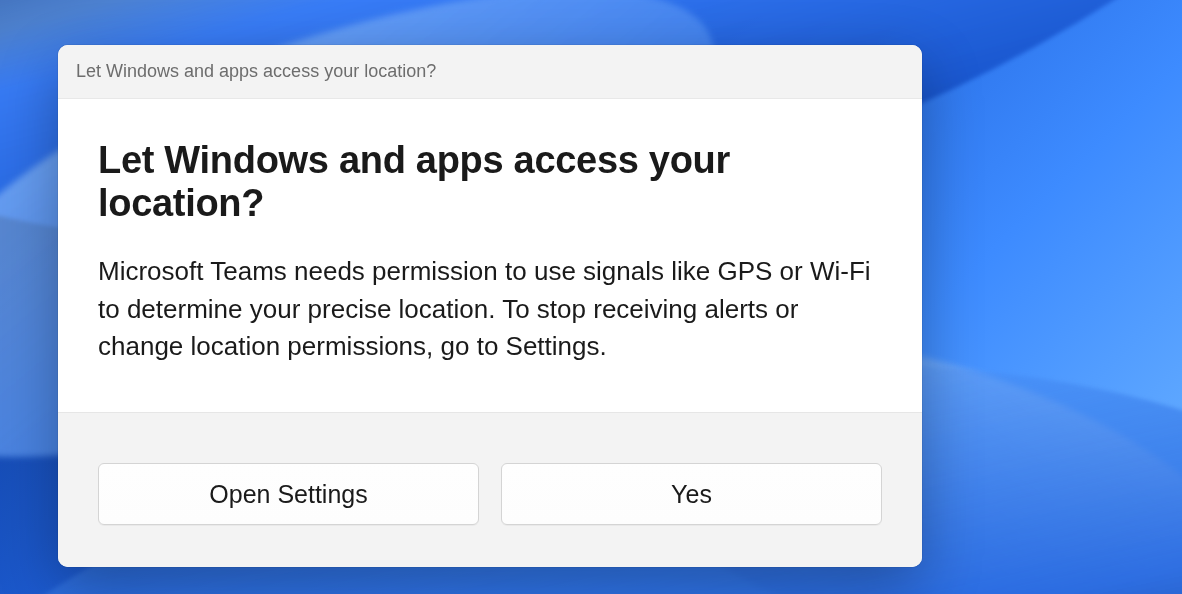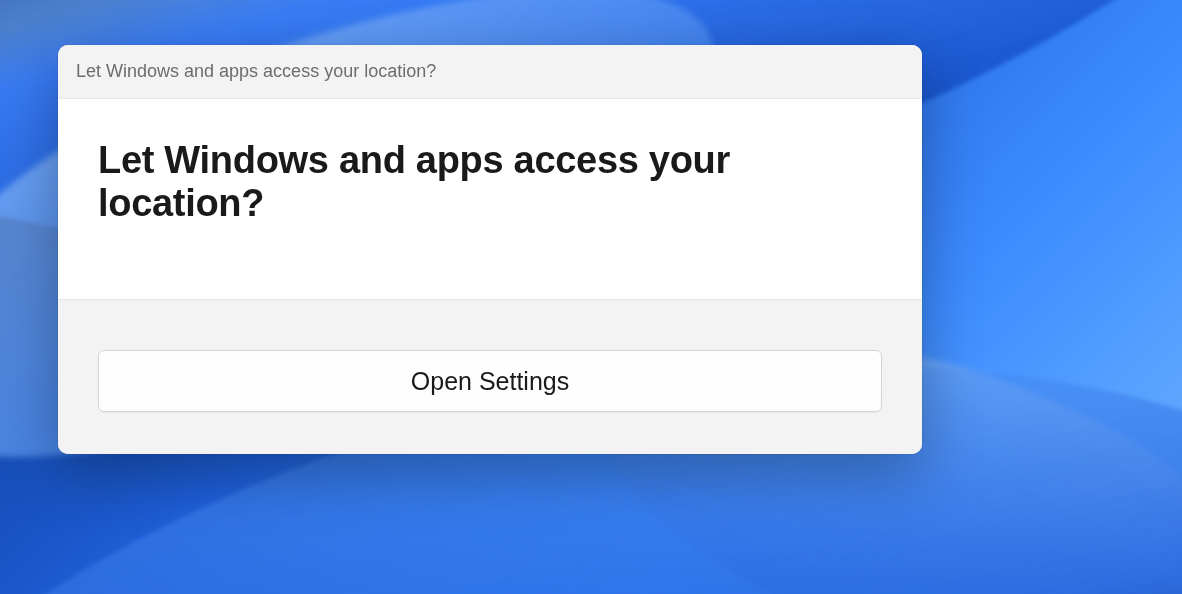--- a/index.html
+++ b/index.html
@@ -150,17 +150,19 @@
   <div class="swirl swirl-1"></div>
   <div class="swirl swirl-2"></div>
 </div>
 
 <div class="dialog">
   <div class="titlebar">
     <span class="titlebar-text">Let Windows and apps access your location?</span>
   </div>
   <div class="content">
     <h1 class="heading">Let Windows and apps access your location?</h1>
+    <p class="body-text">Microsoft Teams needs permission to use signals like GPS or Wi-Fi to determine your precise location. To stop receiving alerts or change location permissions, go to Settings.</p>
   </div>
   <div class="footer">
     <button class="btn">Open Settings</button>
+    <button class="btn">Yes</button>
   </div>
 </div>
 
 </body></html>

